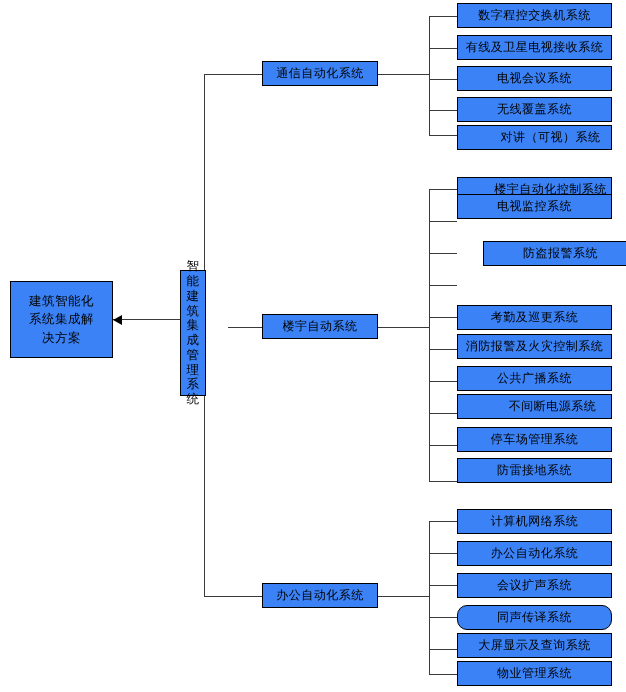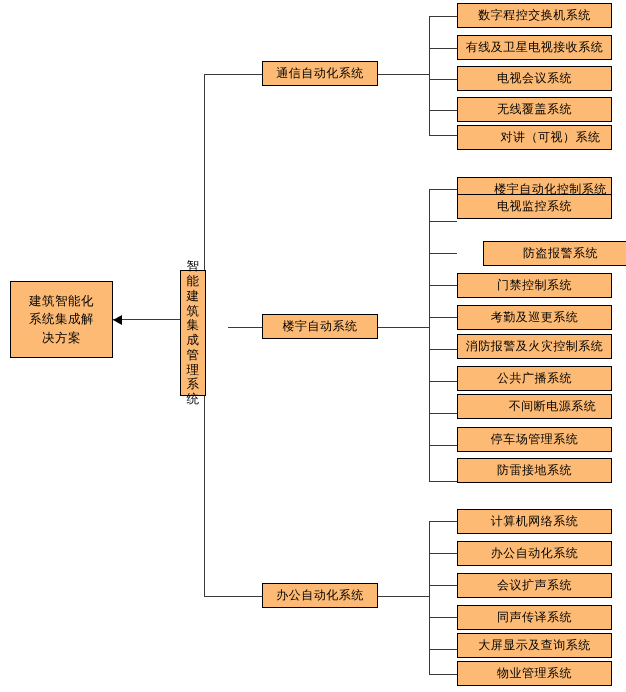--- a/index.html
+++ b/index.html
@@ -15,21 +15,21 @@
     position: relative;
     width: 626px;
     height: 692px;
     background: #ffffff;
     overflow: hidden;
   }
   .node {
     position: absolute;
     box-sizing: border-box;
     border: 1px solid #000000;
-    background: #fdba74;
+    background: #3b82f6;
     display: flex;
     align-items: center;
     justify-content: center;
     text-align: center;
     font-size: 12px;
     line-height: 1.25;
     z-index: 3;
     letter-spacing: 0.5px;
   }
   .node.leaf {
@@ -141,21 +141,20 @@
   <div class="line h" style="left:429px; top:317px; width:28px;"></div>
   <div class="line h" style="left:429px; top:349px; width:28px;"></div>
   <div class="line h" style="left:429px; top:381px; width:28px;"></div>
   <div class="line h" style="left:429px; top:413px; width:28px;"></div>
   <div class="line h" style="left:429px; top:445px; width:28px;"></div>
   <div class="line h" style="left:429px; top:481px; width:28px;"></div>
 
   <div class="node leaf" style="top:177px;padding-left:32px;">楼宇自动化控制系统</div>
   <div class="node leaf" style="top:194px;">电视监控系统</div>
   <div class="node leaf" style="top:241px;margin-left:26px;">防盗报警系统</div>
-  <div class="node leaf" style="top:273px;">门禁控制系统</div>
   <div class="node leaf" style="top:305px;">考勤及巡更系统</div>
   <div class="node leaf" style="top:334px;">消防报警及火灾控制系统</div>
   <div class="node leaf" style="top:366px;">公共广播系统</div>
   <div class="node leaf" style="top:394px;padding-left:36px;">不间断电源系统</div>
   <div class="node leaf" style="top:427px;">停车场管理系统</div>
   <div class="node leaf" style="top:458px;">防雷接地系统</div>
 
   <div class="node category" style="top:583px;">办公自动化系统</div>
   <div class="line h" style="left:378px; top:596px; width:51px;"></div>
   <div class="line v" style="left:429px; top:521px; height:153px;"></div>
@@ -163,17 +162,17 @@
   <div class="line h" style="left:429px; top:521px; width:28px;"></div>
   <div class="line h" style="left:429px; top:553px; width:28px;"></div>
   <div class="line h" style="left:429px; top:585px; width:28px;"></div>
   <div class="line h" style="left:429px; top:617px; width:28px;"></div>
   <div class="line h" style="left:429px; top:649px; width:28px;"></div>
   <div class="line h" style="left:429px; top:674px; width:28px;"></div>
 
   <div class="node leaf" style="top:509px;">计算机网络系统</div>
   <div class="node leaf" style="top:541px;">办公自动化系统</div>
   <div class="node leaf" style="top:573px;">会议扩声系统</div>
-  <div class="node leaf" style="top:605px;">同声传译系统</div>
+  <div class="node leaf" style="top:605px;border-radius:10px;">同声传译系统</div>
   <div class="node leaf" style="top:633px;">大屏显示及查询系统</div>
   <div class="node leaf" style="top:661px;">物业管理系统</div>
 
 </div>
 
 </body></html>

